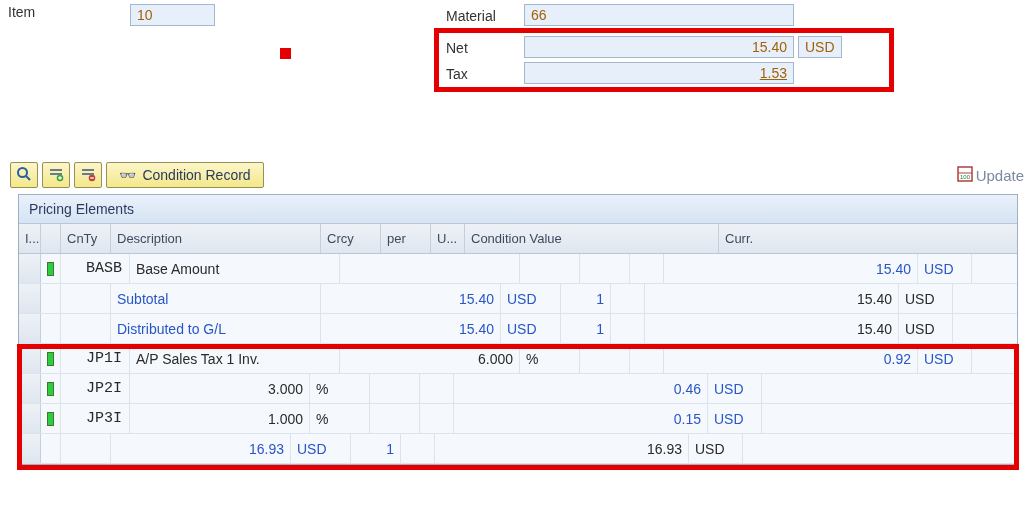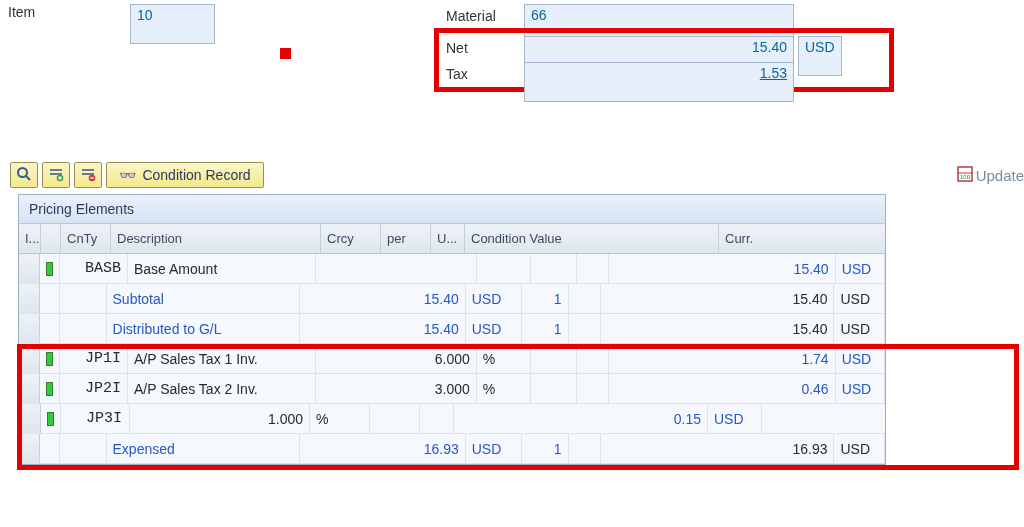--- a/index.html
+++ b/index.html
@@ -15,24 +15,24 @@
   }
   .page { width: 1024px; height: 527px; position: relative; }
 
   
   .hdr { position: relative; height: 130px; }
   .fld-label { position: absolute; font-size: 14px; color: #333; }
   .fld-input {
     position: absolute;
     background: #e7effa;
     border: 1px solid #a3b8cf;
-    height: 40px;
+    height: 22px;
     padding: 2px 6px;
     font-size: 14px;
-    color: #0369a1;
+    color: #a16207;
   }
   .red-square {
     position:absolute; width:11px; height:11px; background:#e40000;
   }
   .red-box {
     position: absolute;
     border: 5px solid #e40000;
   }
 
   
@@ -63,21 +63,21 @@
   }
   .tb-spacer { flex: 1; }
   .tb-ghost {
     color: #7b8aa0;
     display:flex; align-items:center; gap:2px;
     font-size: 15px;
   }
 
   
   .pricing-wrap {
-    position: absolute; top: 194px; left: 18px; width: 868px;
+    position: absolute; top: 194px; left: 18px; width: 1000px;
     border: 1px solid #9fb0c4;
     background: #f4f7fb;
   }
   .pricing-title {
     background: linear-gradient(#e9f1fb, #d6e3f3);
     border-bottom: 1px solid #b7c6d8;
     padding: 6px 10px;
     font-size: 14px;
     color: #2b3a60;
   }
@@ -262,30 +262,29 @@
           <div class="pr-cell c-i c-i-stub"></div>
           <div class="pr-cell c-ind">
             <div class="ind-green"></div>
           </div>
           <div class="pr-cell c-cnty mono">JP1I</div>
           <div class="pr-cell c-desc">A/P Sales Tax 1 Inv.</div>
           <div class="pr-cell c-amt">6.000</div>
           <div class="pr-cell c-crcy">%</div>
           <div class="pr-cell c-per"></div>
           <div class="pr-cell c-u"></div>
-          <div class="pr-cell c-cval txt-blue">1.74</div>
+          <div class="pr-cell c-cval txt-blue">0.92</div>
           <div class="pr-cell c-curr txt-blue">USD</div>
         </div>
         <div class="pr-row">
           <div class="pr-cell c-i c-i-stub"></div>
           <div class="pr-cell c-ind">
             <div class="ind-green"></div>
           </div>
           <div class="pr-cell c-cnty mono">JP2I</div>
-          <div class="pr-cell c-desc">A/P Sales Tax 2 Inv.</div>
           <div class="pr-cell c-amt">3.000</div>
           <div class="pr-cell c-crcy">%</div>
           <div class="pr-cell c-per"></div>
           <div class="pr-cell c-u"></div>
           <div class="pr-cell c-cval txt-blue">0.46</div>
           <div class="pr-cell c-curr txt-blue">USD</div>
         </div>
         <div class="pr-row">
           <div class="pr-cell c-i c-i-stub"></div>
           <div class="pr-cell c-ind">
@@ -296,21 +295,20 @@
           <div class="pr-cell c-crcy">%</div>
           <div class="pr-cell c-per"></div>
           <div class="pr-cell c-u"></div>
           <div class="pr-cell c-cval txt-blue">0.15</div>
           <div class="pr-cell c-curr txt-blue">USD</div>
         </div>
         <div class="pr-row">
           <div class="pr-cell c-i c-i-stub"></div>
           <div class="pr-cell c-ind"></div>
           <div class="pr-cell c-cnty"></div>
-          <div class="pr-cell c-desc txt-blue">Expensed</div>
           <div class="pr-cell c-amt txt-blue">16.93</div>
           <div class="pr-cell c-crcy txt-blue">USD</div>
           <div class="pr-cell c-per txt-blue">1</div>
           <div class="pr-cell c-u"></div>
           <div class="pr-cell c-cval">16.93</div>
           <div class="pr-cell c-curr">USD</div>
         </div>
       </div>
 
     <div class="red-box-rows" style="top:149px; left:-2px; width:1002px; height:126px;"></div>

